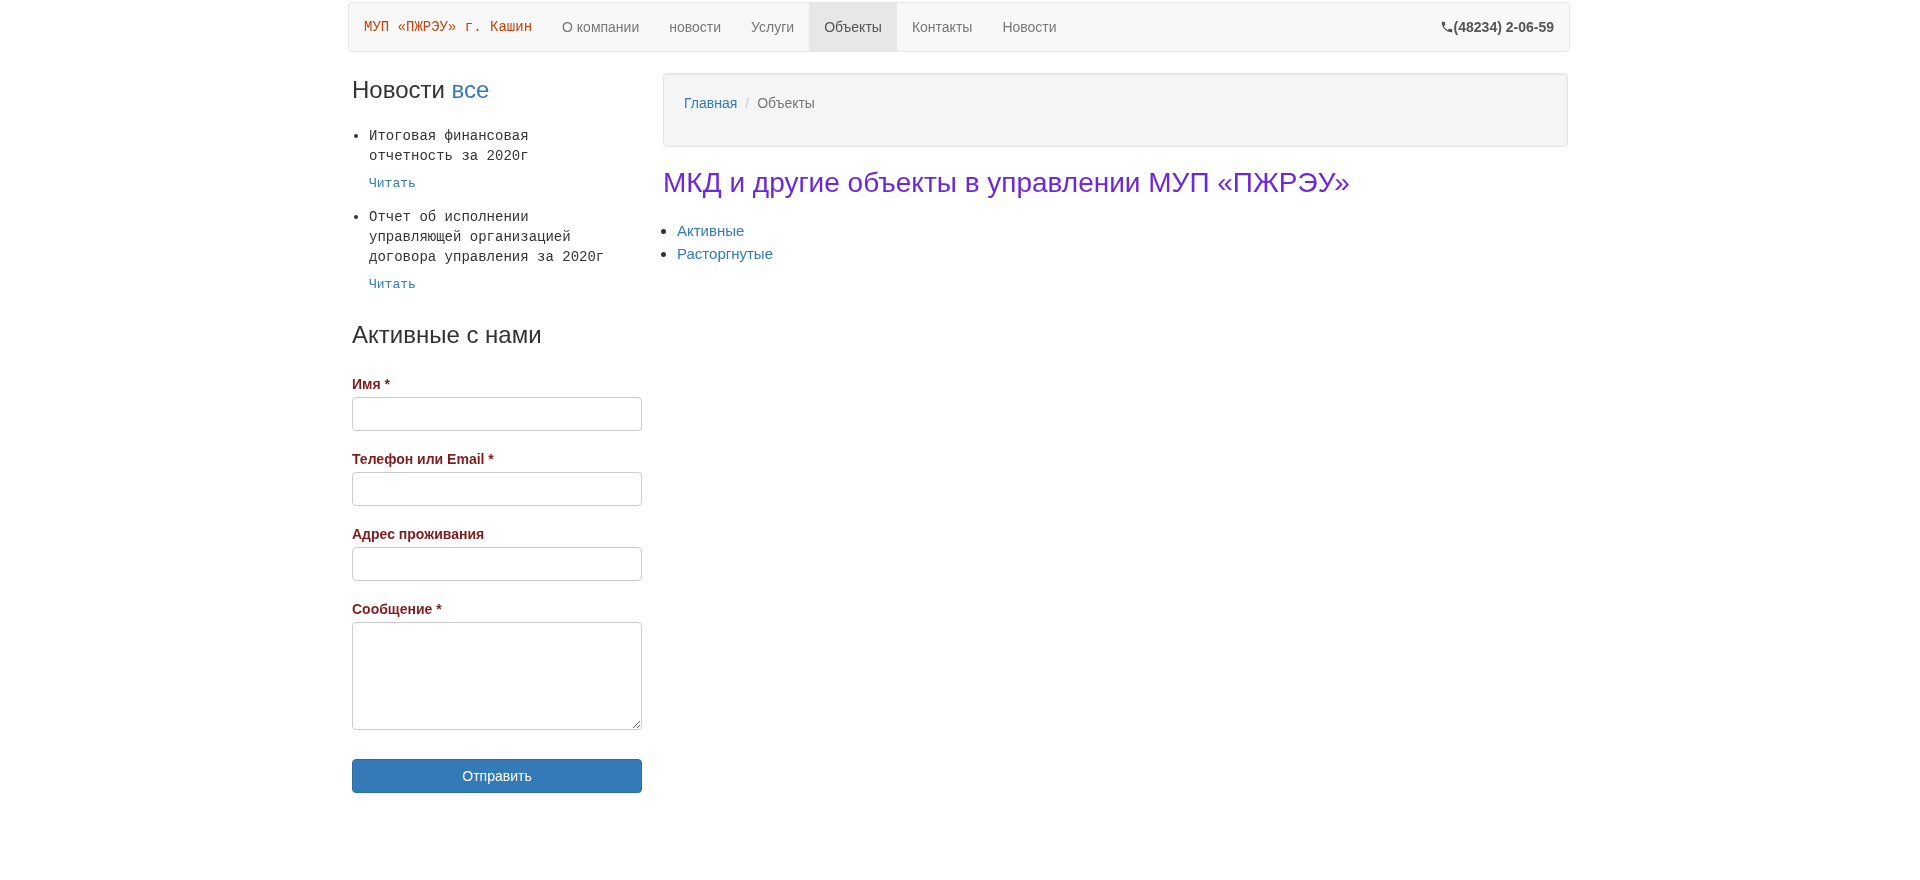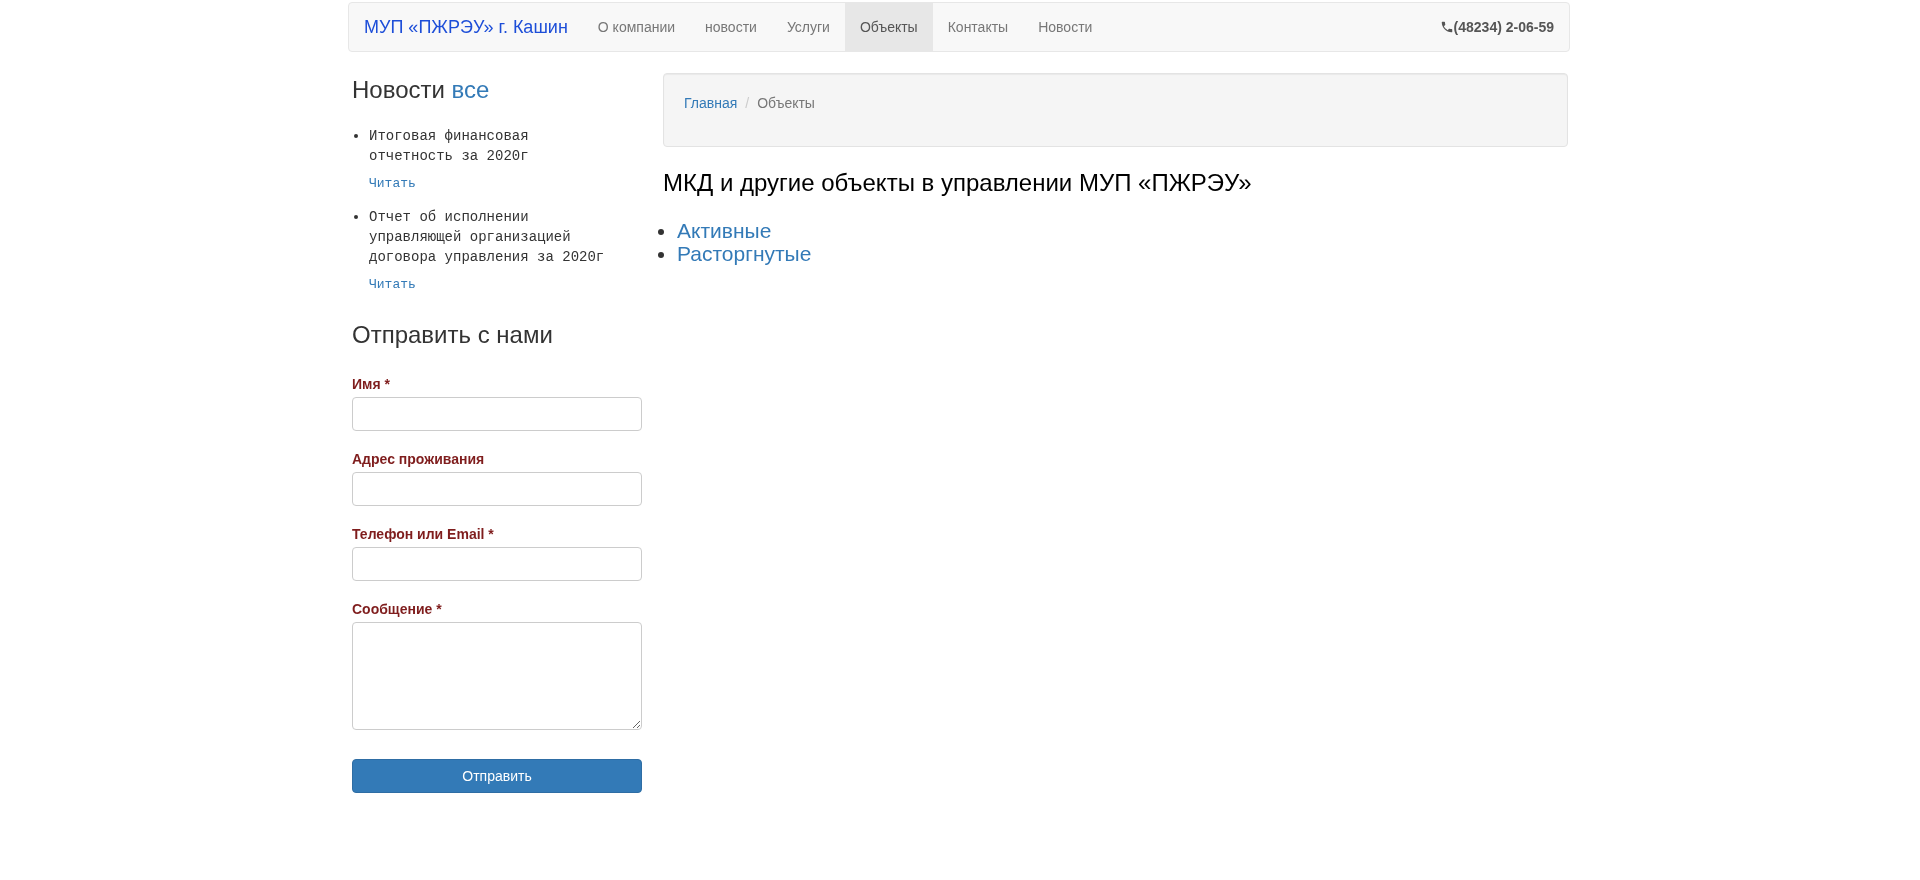--- a/index.html
+++ b/index.html
@@ -6,22 +6,22 @@
   html, body { width: 1920px; height: 880px; background: #fff; overflow: hidden; }
   body { font-family: "Liberation Sans", sans-serif; color: #333; font-size: 14px; }
 
   
   .navbar {
     position: absolute; left: 348px; top: 2px; width: 1222px; height: 50px;
     background: #f8f8f8; border: 1px solid #e7e7e7; border-radius: 4px;
     display: flex; align-items: stretch;
   }
   .navbar-brand {
-    padding: 0 15px; line-height: 48px; font-size: 18px; color: #1d4ed8;
-    text-decoration: none; white-space: nowrap;
+    padding: 0 15px; line-height: 48px; font-size: 14px; color: #c2410c;
+    text-decoration: none; white-space: nowrap; font-family: Liberation Mono, monospace;
   }
   .navbar-nav { display: flex; align-items: center; list-style: none; }
   .navbar-nav a {
     display: block; padding: 0 15px; line-height: 48px; font-size: 14px;
     color: #777; text-decoration: none; white-space: nowrap;
   }
   .navbar-nav li.active a { background: #e7e7e7; color: #555; }
   .navbar-phone {
     margin-left: auto; display: flex; align-items: center; 
     padding-right: 15px; font-weight: bold; color: #555; font-size: 14px;
@@ -60,25 +60,25 @@
   .well {
     height: 74px; background: #f5f5f5; border: 1px solid #e3e3e3;
     border-radius: 4px; box-shadow: inset 0 1px 1px rgba(0,0,0,.05);
     padding: 19px 20px;
   }
   .breadcrumb { list-style: none; display: flex; align-items: center; font-size: 14px; line-height: 20px; }
   .breadcrumb a { color: #337ab7; text-decoration: none; margin-top: 33px; }
   .breadcrumb .separator { color: #ccc; padding: 0 8px; }
   .breadcrumb .current { color: #777; }
   .page-title {
-    margin-top: 16px; font-size: 24px; font-weight: 400; color: #000000;
+    margin-top: 16px; font-size: 28px; font-weight: 400; color: #6d28d9;
     line-height: 40px; white-space: nowrap;
   }
   .objects-list { margin: 16px 0 0 0; padding-left: 14px; }
-  .objects-list li { font-size: 21px; line-height: 23px; color: #333; }
+  .objects-list li { font-size: 15px; line-height: 23px; color: #333; }
   .objects-list a { color: #337ab7; text-decoration: none; }
 </style>
 </head>
 <body>
 
 <nav class="navbar">
   <a href="#" class="navbar-brand">МУП «ПЖРЭУ» г. Кашин</a>
   <ul class="navbar-nav">
     <li>
         <a href="#">О компании</a>
@@ -117,33 +117,33 @@
     <li>
       <div class="news-text">Итоговая финансовая отчетность за 2020г</div>
       <a href="#" class="read-link">Читать</a>
     </li>
     <li>
       <div class="news-text">Отчет об исполнении управляющей организацией договора управления за 2020г</div>
       <a href="#" class="read-link">Читать</a>
     </li>
   </ul>
 
-  <h2 class="contact-title">Отправить с нами</h2>
+  <h2 class="contact-title">Активные с нами</h2>
 
   <form class="contact-form">
     <div class="form-group">
       <label><span>Имя</span> <span>*</span></label>
       <input type="text" class="form-control" value="" style="">
     </div>
     <div class="form-group">
-      <label>Адрес проживания</label>
+      <label><span>Телефон или Email</span> <span>*</span></label>
       <input type="text" class="form-control" value="" style="">
     </div>
     <div class="form-group">
-      <label><span>Телефон или Email</span> <span>*</span></label>
+      <label>Адрес проживания</label>
       <input type="text" class="form-control" value="" style="">
     </div>
     <div class="form-group">
       <label><span>Сообщение</span> <span>*</span></label>
       <textarea class="form-control" style=""></textarea>
     </div>
     <button type="submit" class="btn-submit">Отправить</button>
   </form>
 </aside>
 

